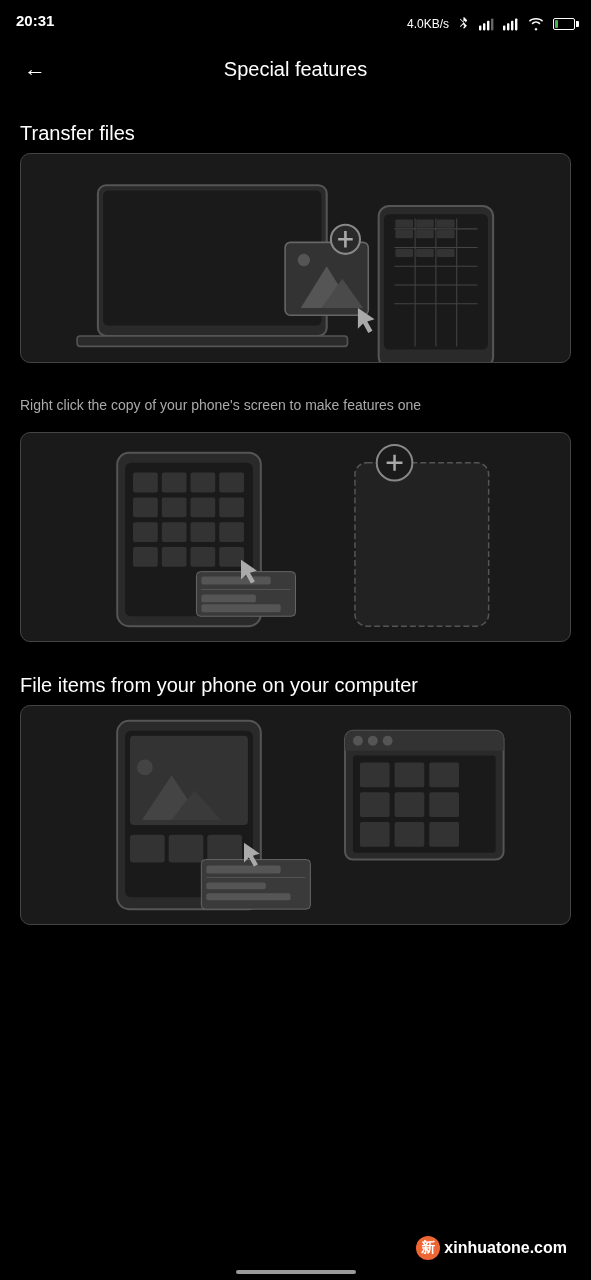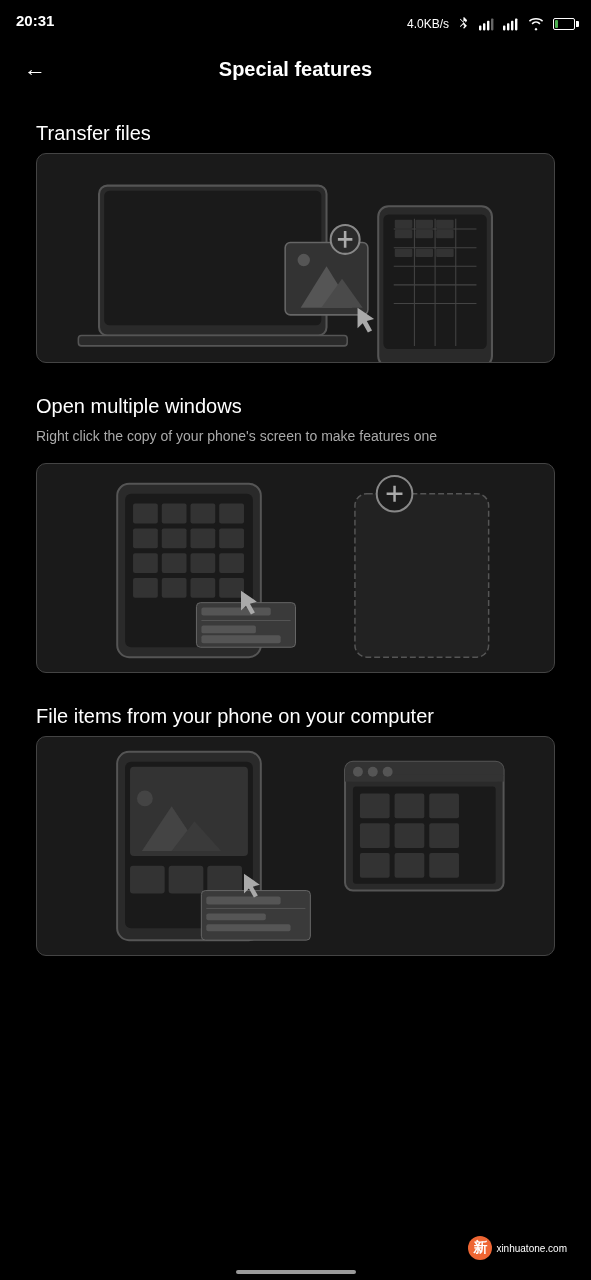--- a/index.html
+++ b/index.html
@@ -81,27 +81,27 @@
     }
     .back-arrow {
       font-size: 22px;
       color: #fff;
     }
     .header-title {
       position: absolute;
       left: 50%;
       transform: translateX(-50%);
       font-size: 20px;
-      font-weight: 700;
+      font-weight: 400;
       color: #fff;
     }
 
     
     .content {
-      padding: 24px 36px;
+      padding: 24px 20px;
     }
 
     .section {
       margin-bottom: 32px;
     }
 
     .section-title {
       font-size: 20px;
       font-weight: 500;
       color: #fff;
@@ -152,22 +152,23 @@
       background: #e63;
       border-radius: 50%;
       display: flex;
       align-items: center;
       justify-content: center;
       font-size: 14px;
       font-weight: bold;
       color: #fff;
     }
     .watermark-text {
-      font-size: 10px;
-      color: #fff;
+      font-size: 16px;
+      color: #fff;
+      font-weight: bold;
     }
 
     
     .bottom-bar {
       position: fixed;
       bottom: 6px;
       left: 50%;
       transform: translateX(-50%);
       width: 120px;
       height: 4px;
@@ -266,21 +267,20 @@
         <circle cx="298" cy="82" r="14" fill="#2a2a2a" stroke="#888" stroke-width="2"></circle>
         <line x1="298" y1="74" x2="298" y2="90" stroke="#aaa" stroke-width="2.5"></line>
         <line x1="291" y1="82" x2="305" y2="82" stroke="#aaa" stroke-width="2.5"></line>
 
         <polygon points="310,148 310,168 315,163 320,172 324,170 319,161 326,159" fill="#aaa"></polygon>
       </svg>
     </div>
   </div>
 
   <div class="section">
-    <div class="section-title">Open multiple windows</div>
     <div class="section-desc">Right click the copy of your phone's screen to make features one</div>
     <div class="illustration-box">
       <svg viewBox="0 0 500 210" xmlns="http://www.w3.org/2000/svg">
 
         <rect x="70" y="20" width="145" height="175" rx="12" fill="#2a2a2a" stroke="#555" stroke-width="2"></rect>
         <rect x="78" y="30" width="129" height="155" rx="6" fill="#1a1a1a"></rect>
 
         <rect x="86" y="40" width="25" height="20" rx="2" fill="#333"></rect>
         <rect x="115" y="40" width="25" height="20" rx="2" fill="#333"></rect>
         <rect x="144" y="40" width="25" height="20" rx="2" fill="#333"></rect>

